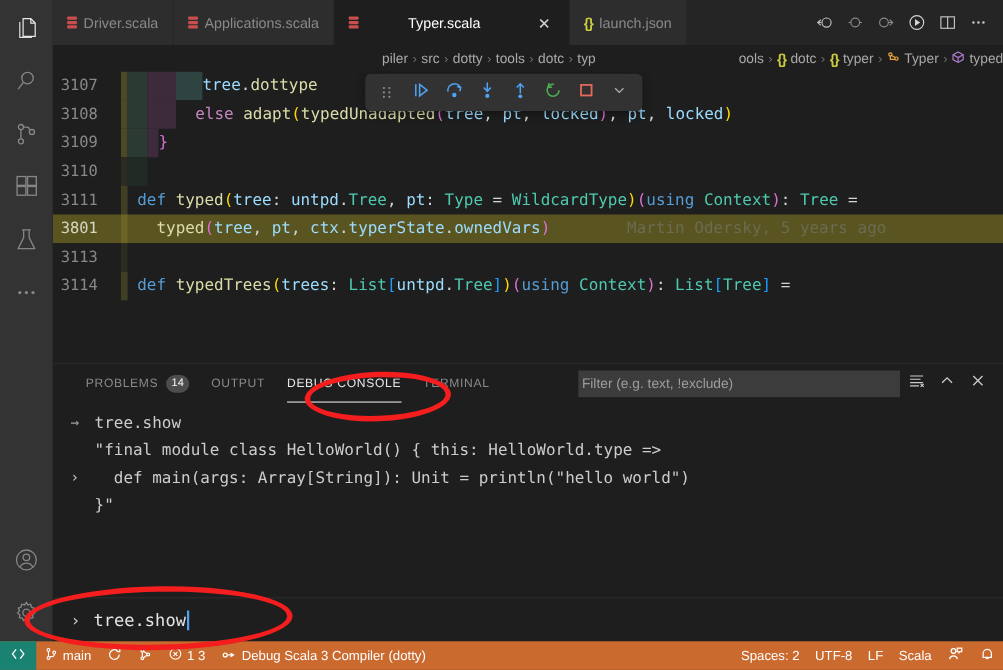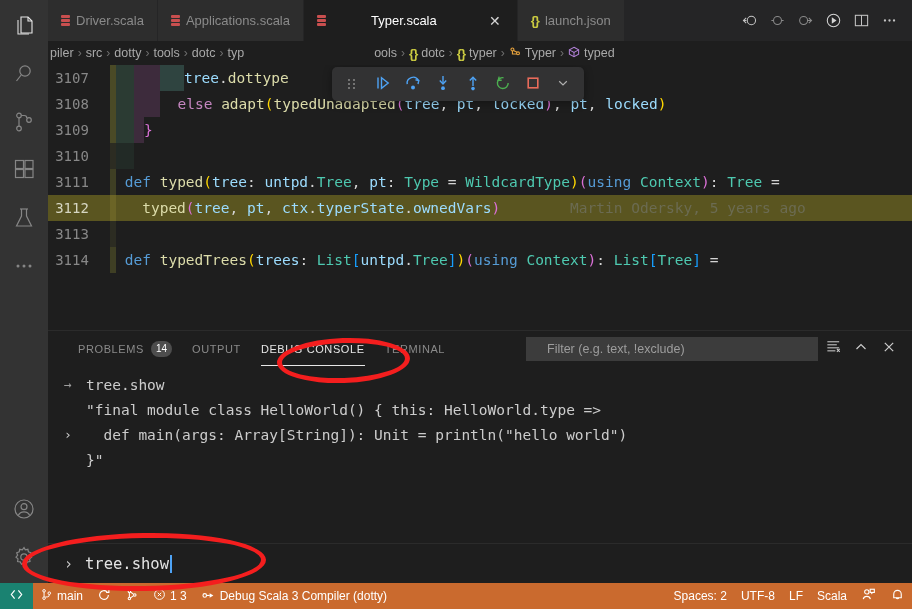--- a/index.html
+++ b/index.html
@@ -114,20 +114,21 @@
 
   
   .breadcrumb {
     height: 24px; min-height:24px;
     background:#1e1e1e;
     display:flex; align-items:center;
     font-size: 12.5px; color:#a9a9a9;
     padding-left: 2px;
     overflow:hidden; white-space:nowrap;
     position:relative;
+    justify-content:flex-end;
   }
   .bc-seg { display:flex; align-items:center; gap:4px; }
   .bc-sep { color:#6e6e6e; padding:0 4px; font-size:12px;}
 
   
   .debug-toolbar {
     position:absolute;
     left:330px; top:107px;
     height: 34px;
     background:#323233;
@@ -210,21 +211,21 @@
     min-width:19px; height:16px;
     display:flex; align-items:center; justify-content:center;
     padding:0 5px; letter-spacing:0;
   }
   .p-actions { margin-left:auto; display:flex; align-items:center; padding-right:10px; gap:2px;}
   .filter-box {
     width: 292px; height:24px;
     background:#3c3c3c;
     border:1px solid #3c3c3c;
     display:flex; align-items:center;
-    padding:0 20px;
+    padding:0 2px;
     font-size:12.5px; color:#9d9d9d;
   }
   .pa-btn { width:26px; height:26px; display:flex; align-items:center; justify-content:center; color:#cccccc;}
 
   
   .console {
     flex:1; min-height:0;
     padding: 6px 0 0 0;
     font-family:"DejaVu Sans Mono","Liberation Mono",monospace;
     font-size:14.5px; color:#cccccc;
@@ -513,21 +514,21 @@
           <span class="code-text"></span>
         </div>
 
         <div class="code-line">
           <span class="ln">3111</span>
           <span class="gutter-deco" style="background:#3f3f24"></span>
           <span class="code-text"><span class="pl">&nbsp;</span><span class="kw2">def</span><span class="pl"> </span><span class="fn">typed</span><span class="par1">(</span><span class="var">tree</span><span class="pl">: </span><span class="var">untpd</span><span class="pl">.</span><span class="typ">Tree</span><span class="pl">, </span><span class="var">pt</span><span class="pl">: </span><span class="typ">Type</span><span class="pl"> = </span><span class="typ">WildcardType</span><span class="par1">)</span><span class="par2">(</span><span class="kw2">using</span><span class="pl"> </span><span class="typ">Context</span><span class="par2">)</span><span class="pl">: </span><span class="typ">Tree</span><span class="pl"> =</span></span>
         </div>
 
         <div class="code-line current">
-          <span class="ln">3112</span>
+          <span class="ln">3801</span>
           <span class="gutter-deco" style="background:#6b6426"></span>
           <span class="code-text"><span class="pl">&nbsp;&nbsp;&nbsp;</span><span class="fn">typed</span><span class="par2">(</span><span class="var">tree</span><span class="pl">, </span><span class="var">pt</span><span class="pl">, </span><span class="var">ctx</span><span class="pl">.</span><span class="var">typerState</span><span class="pl">.</span><span class="var">ownedVars</span><span class="par2">)</span><span class="blame">        </span><span class="blame">Martin Odersky, 5 years ago</span></span>
         </div>
 
         <div class="code-line">
           <span class="ln">3113</span>
           <span class="gutter-deco" style="background:#2c2c22"></span>
           <span class="code-text"></span>
         </div>
 

